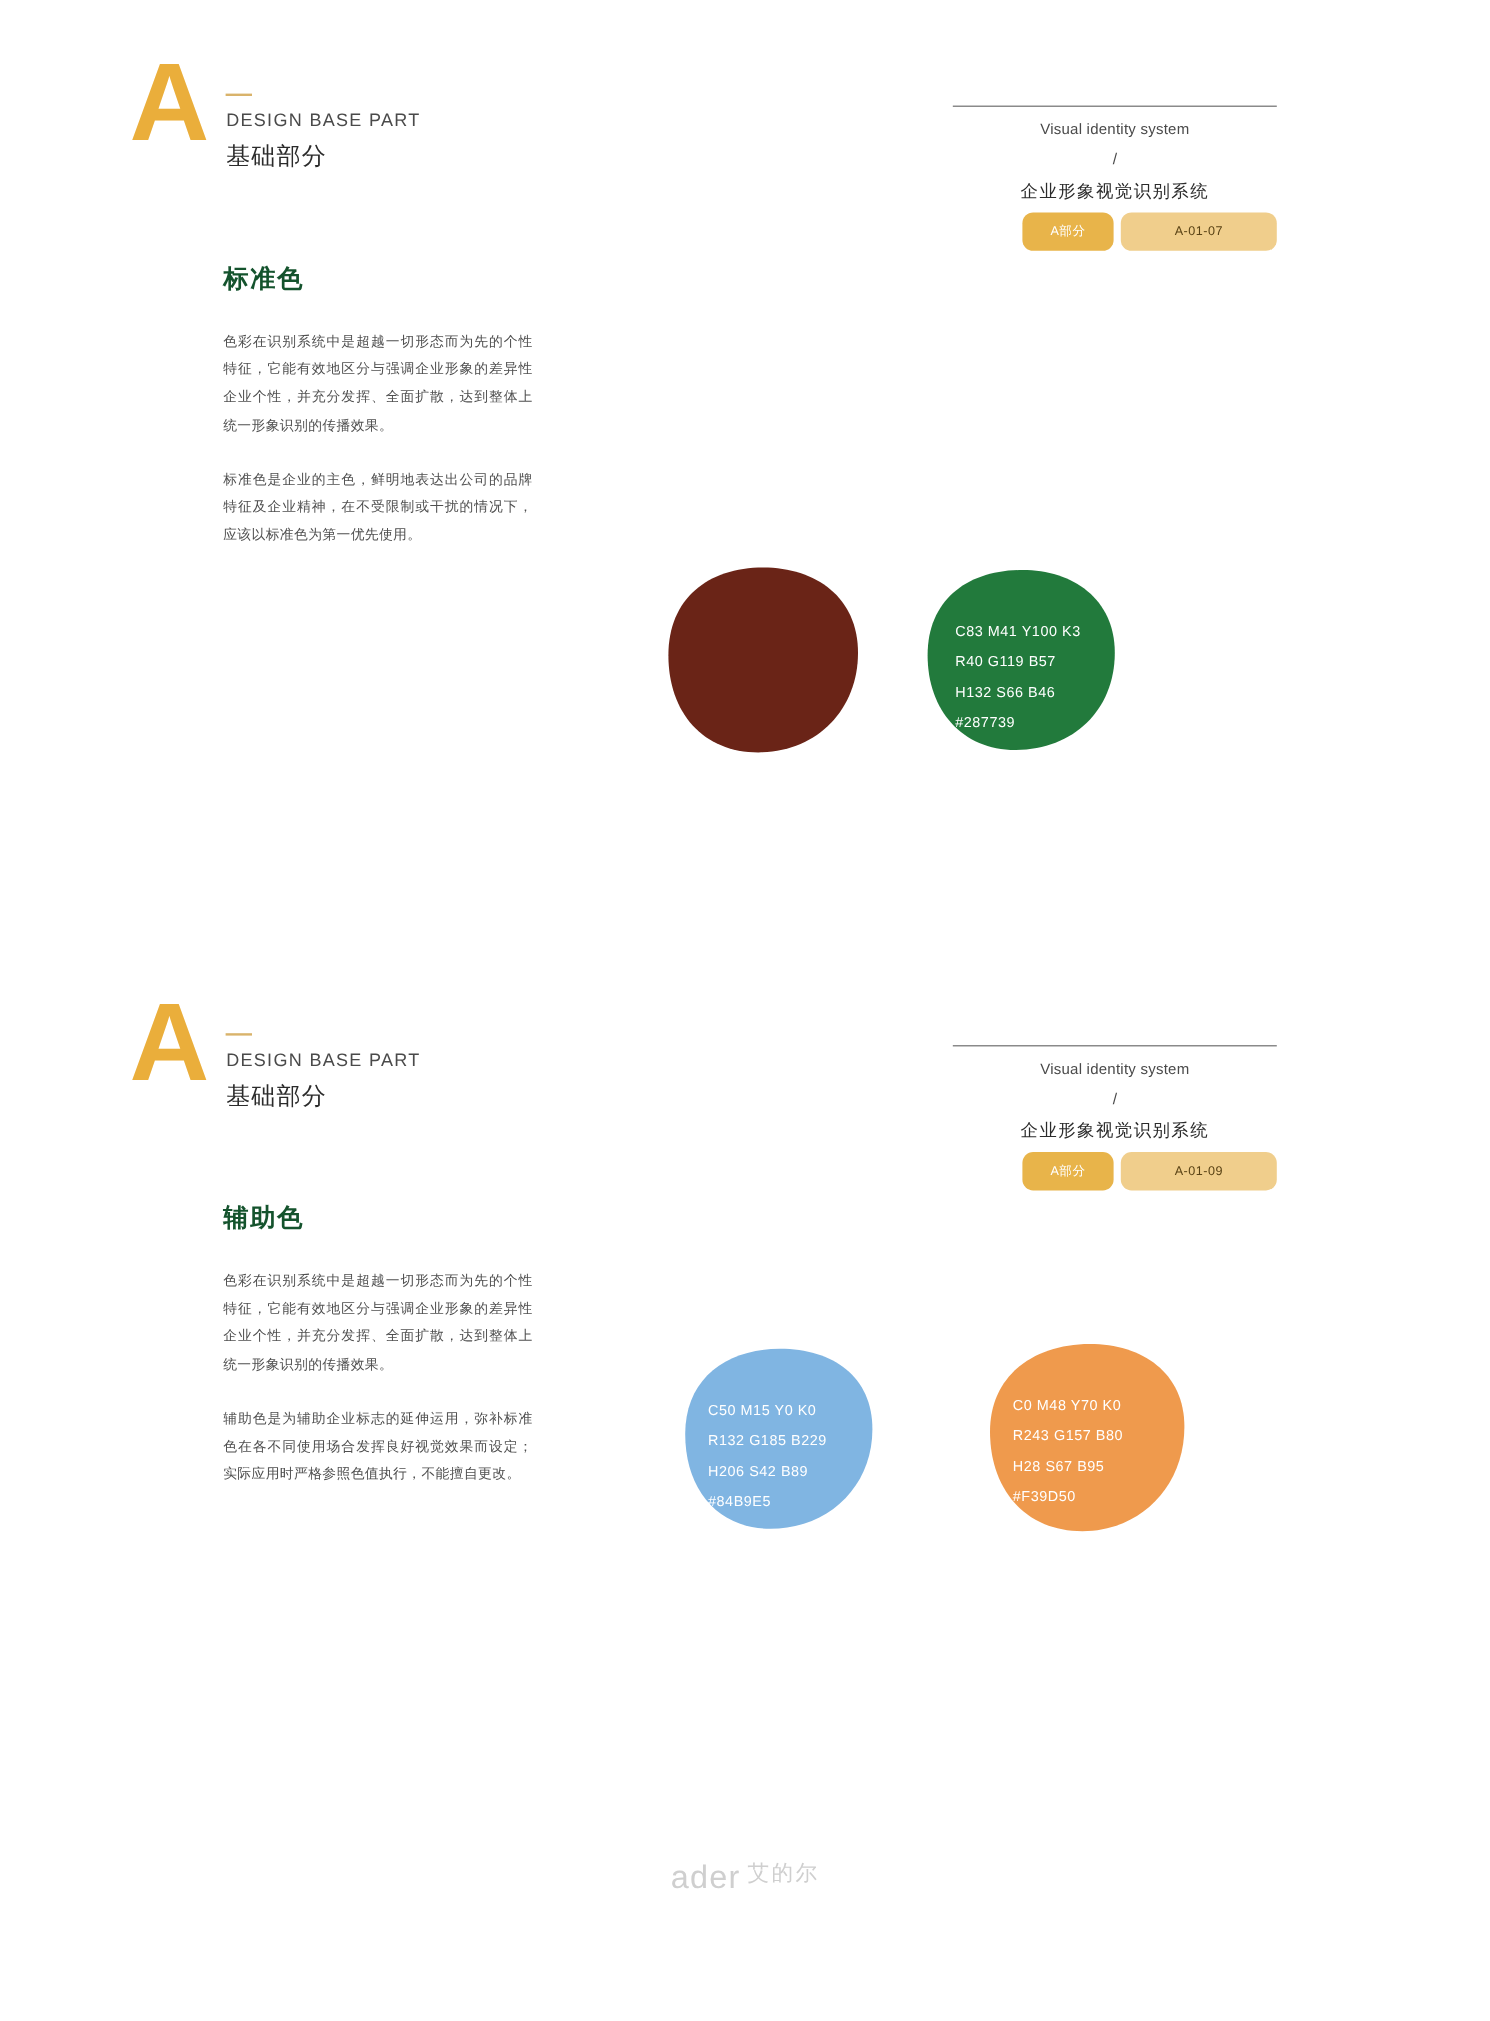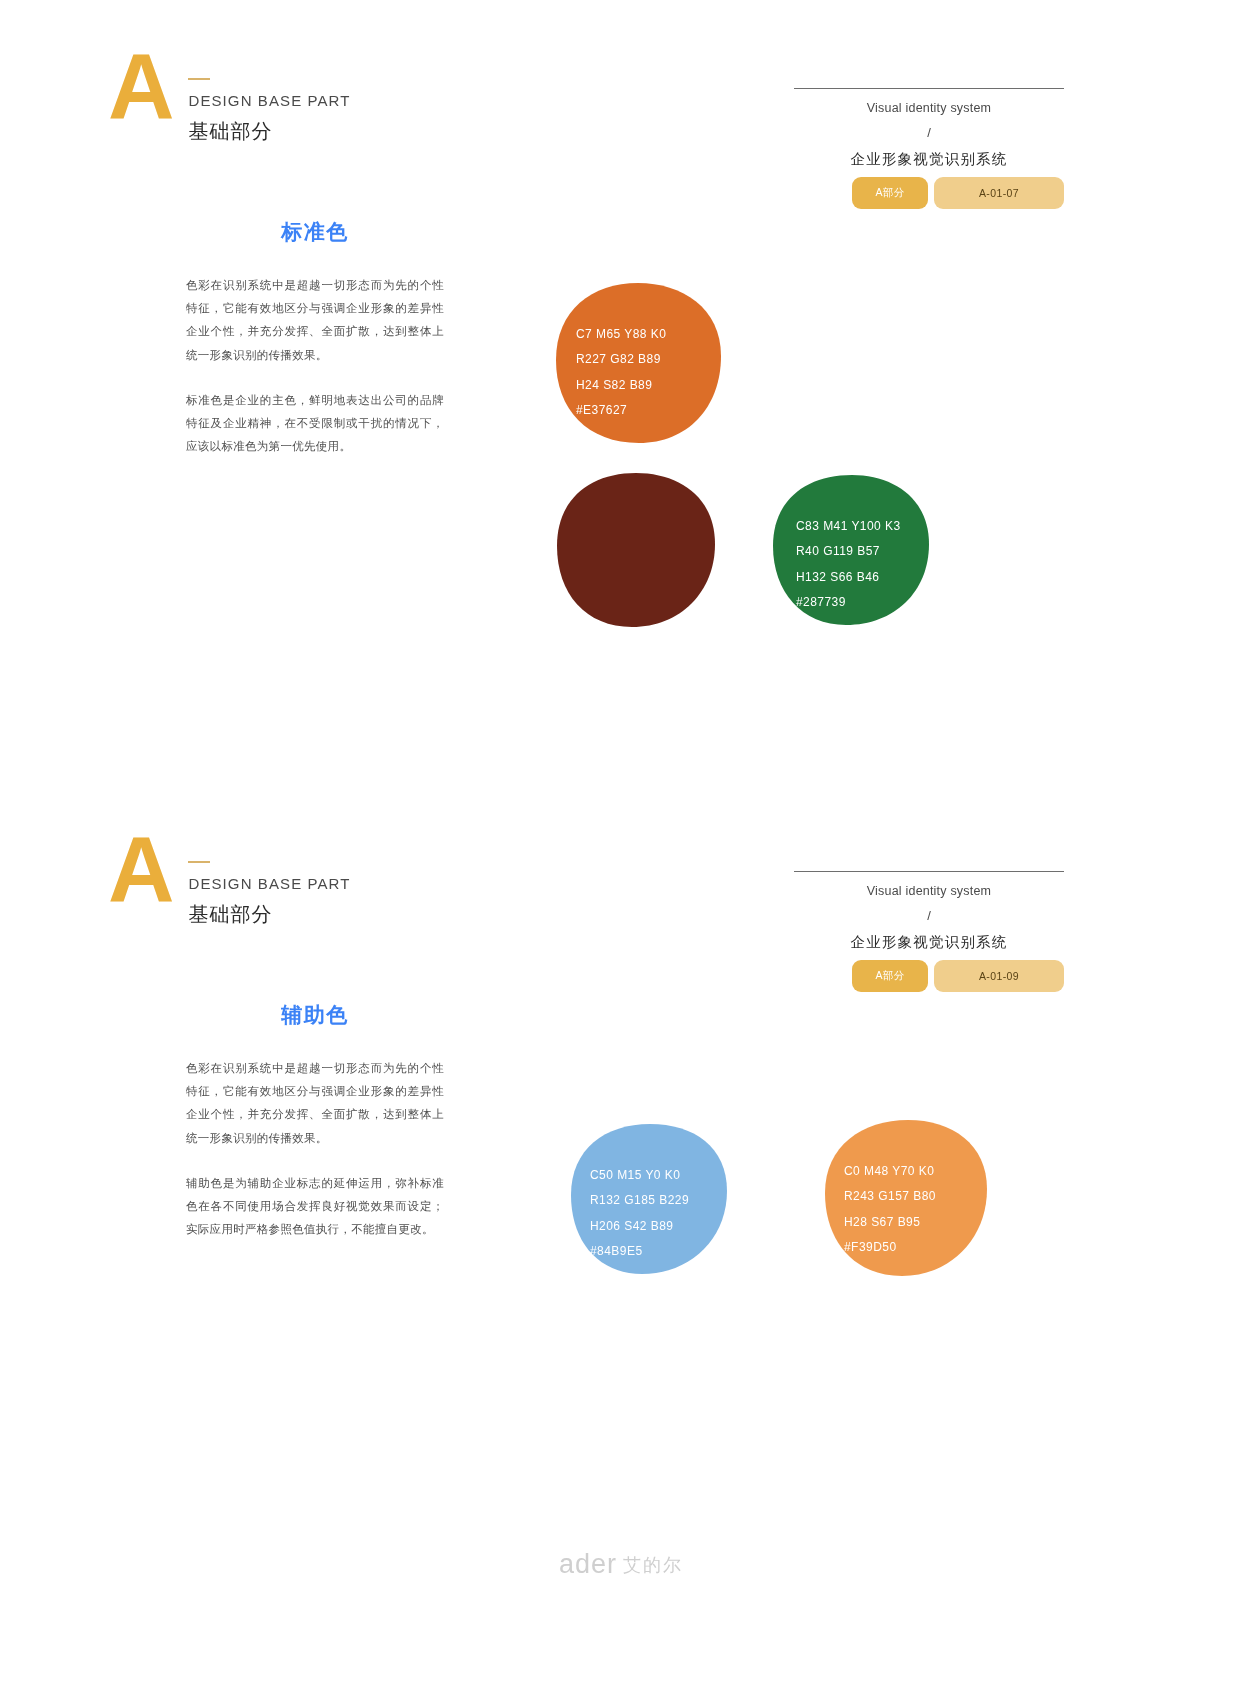--- a/index.html
+++ b/index.html
@@ -48,23 +48,22 @@
   .pill {
     height:32px; border-radius:9px; display:flex; align-items:center; justify-content:center;
     font-size:10.5px; letter-spacing:.4px;
   }
   .pill-a { width:76px; background:#E8B44A; color:#ffffff; }
   .pill-b { width:130px; background:#F0CE8C; color:#5a4315; }
 
   
   .copy { position:absolute; left:186px; width:258px; }
   .copy-title {
-    font-size:21px; font-weight:700; color:#3b82f6; letter-spacing:1.5px;
+    font-size:21px; font-weight:700; color:#14532d; letter-spacing:1.5px;
     margin-bottom:28px;
-    text-align:center;
   }
   .copy-p {
     font-size:11.5px; line-height:2.02; color:#4f4f4f; letter-spacing:.3px;
     text-align:justify;
   }
   .copy-p + .copy-p { margin-top:22px; }
 
   
   .blob {
     position:absolute;
@@ -76,21 +75,21 @@
     line-height:2.12;
     color:#ffffff;
     letter-spacing:.45px;
     white-space:nowrap;
     font-family:"Liberation Sans", sans-serif;
   }
 
   
   .footer {
     position:absolute; left:0; bottom:104px; width:1242px;
-    display:flex; align-items:center; justify-content:center; gap:6px;
+    display:flex; align-items:flex-start; justify-content:center; gap:6px;
   }
   .footer-ader {
     font-size:27px; color:#cfcfcf; letter-spacing:1px;
     font-family:"Liberation Sans", sans-serif; font-weight:400;
   }
   .footer-cn { font-size:18px; color:#cfcfcf; letter-spacing:2px; }
 </style>
 </head>
 <body>
 
@@ -120,31 +119,20 @@
         </div>
       </div>
     </div>
 
     <div class="copy" style="top:218px;">
       <div class="copy-title">标准色</div>
       <div class="copy-p">色彩在识别系统中是超越一切形态而为先的个性特征，它能有效地区分与强调企业形象的差异性企业个性，并充分发挥、全面扩散，达到整体上统一形象识别的传播效果。</div>
       <div class="copy-p">标准色是企业的主色，鲜明地表达出公司的品牌特征及企业精神，在不受限制或干扰的情况下，应该以标准色为第一优先使用。</div>
     </div>
 
-    <div class="blob" style="left:554px; top:282px;">
-      <svg width="168" height="162" viewBox="0 0 168 162">
-        <path d="M84,1 C128,1 167,26 167,74 C167,126 133,161 85,161 C34,161 2,128 2,78 C2,28 38,1 84,1 Z" fill="#DC6E28"></path>
-      </svg>
-      <div class="blob-txt" style="left:22px; top:40px;">
-        <div>C7 M65 Y88 K0</div>
-        <div>R227 G82 B89</div>
-        <div>H24 S82 B89</div>
-        <div>#E37627</div>
-      </div>
-    </div>
 
 
     <div class="blob" style="left:556px; top:472px;">
       <svg width="160" height="156" viewBox="0 0 160 156">
         <path d="M80,1 C124,1 159,26 159,72 C159,120 124,155 76,155 C30,155 1,122 1,74 C1,27 34,1 80,1 Z" fill="#6A2417"></path>
       </svg>
     </div>
 
     <div class="blob" style="left:772px; top:474px;">
       <svg width="158" height="152" viewBox="0 0 158 152">

